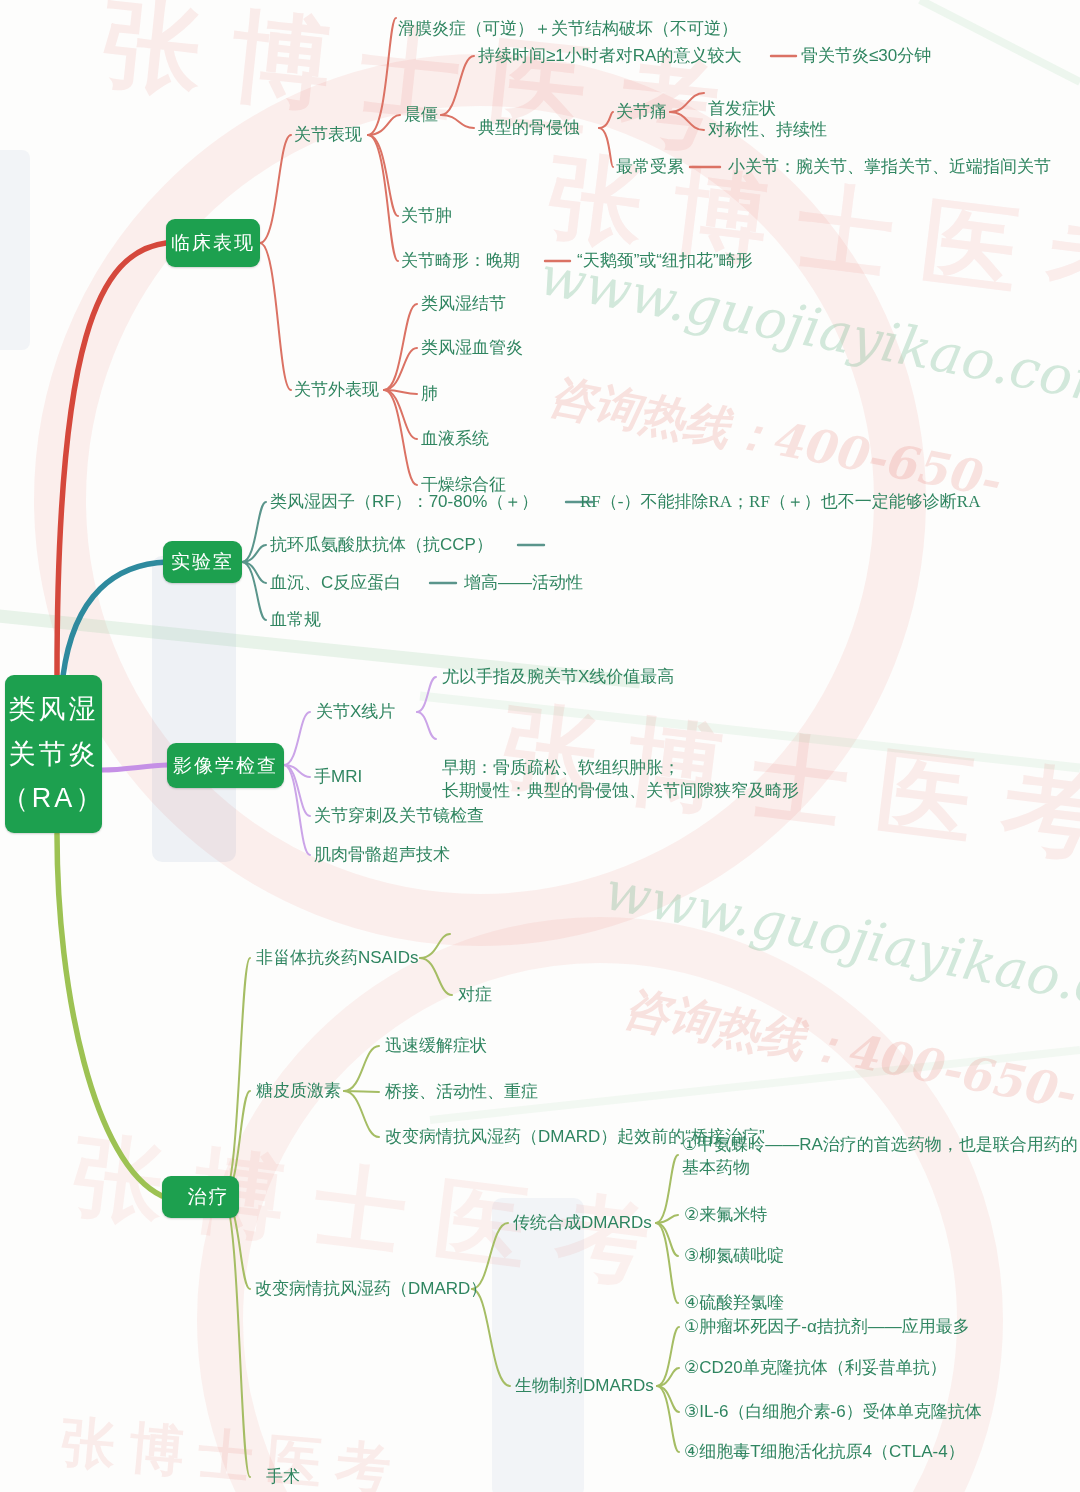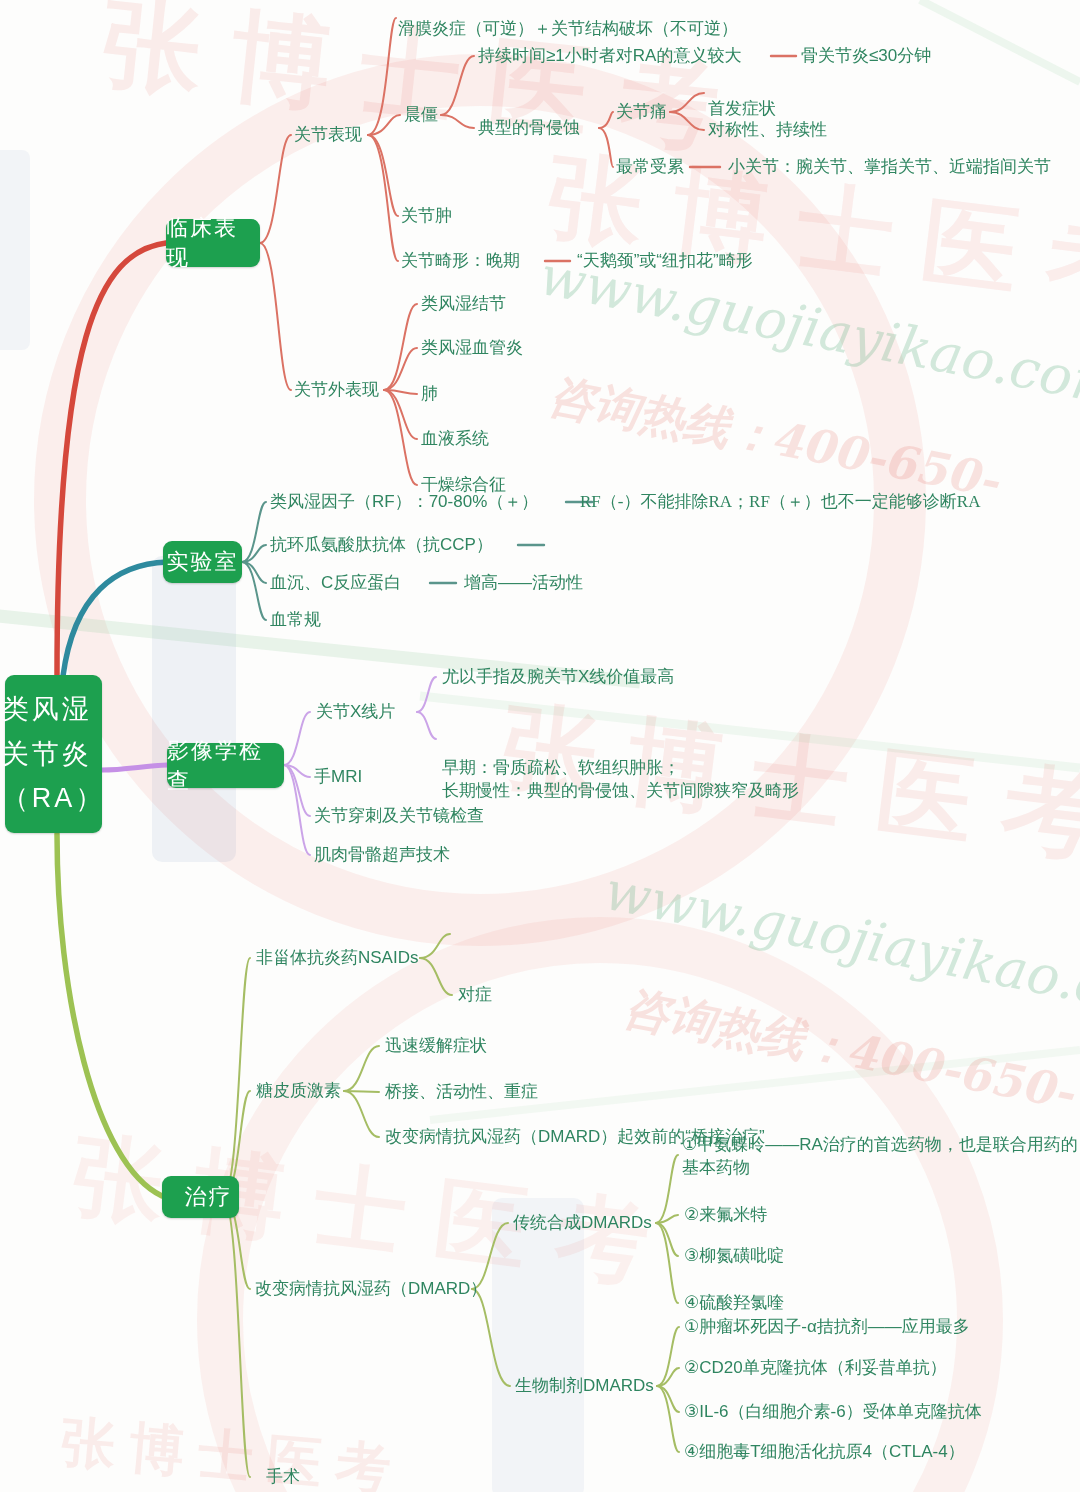--- a/index.html
+++ b/index.html
@@ -34,22 +34,22 @@
   svg.wires{position:absolute;left:0;top:0;z-index:2;}
   
   .node{position:absolute;z-index:3;color:var(--text_green);font-size:17px;
         white-space:nowrap;transform:translateY(-50%);line-height:1.3;}
   .blk{position:absolute;z-index:3;color:var(--text_green);font-size:17px;
        white-space:normal;line-height:1.35;}
   .blk span{display:block;}
   .box{position:absolute;z-index:3;background:var(--node_green);color:#fff;
        border-radius:9px;display:flex;align-items:center;justify-content:center;
        box-shadow:0 1px 2px rgba(0,0,0,0.18);}
-  .root-box{font-size:27px;line-height:1.65;letter-spacing:3px;}
-  .branch-box{font-size:22px;letter-spacing:2px;}
+  .root-box{font-size:27px;line-height:1.65;text-align:center;letter-spacing:3px;}
+  .branch-box{font-size:19px;letter-spacing:2px;}
 </style>
 </head>
 <body>
 
 <div id="canvas">
 
   <svg class="bg" width="1080" height="1492" viewBox="0 0 1080 1492">
     <circle cx="480" cy="500" r="420" fill="none" stroke="rgba(228,88,78,0.09)" stroke-width="52"></circle>
     <circle cx="600" cy="1320" r="380" fill="none" stroke="rgba(228,88,78,0.08)" stroke-width="46"></circle>
     <rect x="152" y="556" width="84" height="306" rx="10" fill="rgba(60,100,170,0.08)"></rect>

